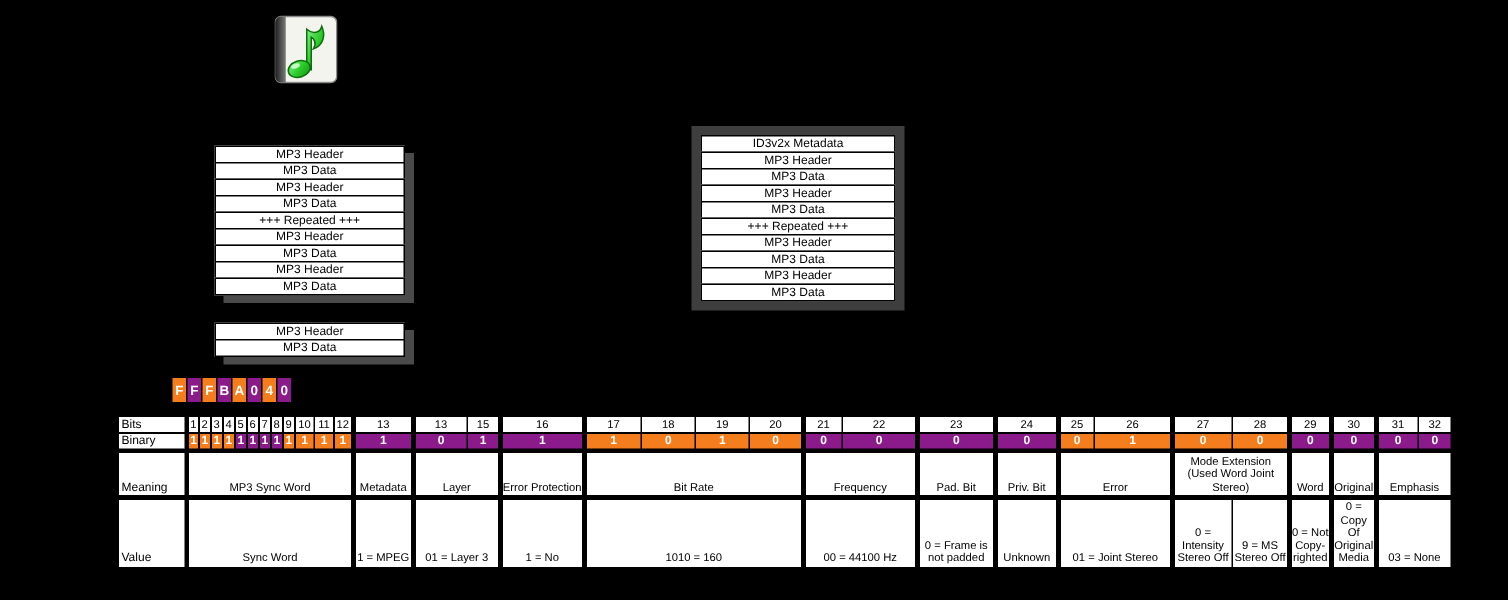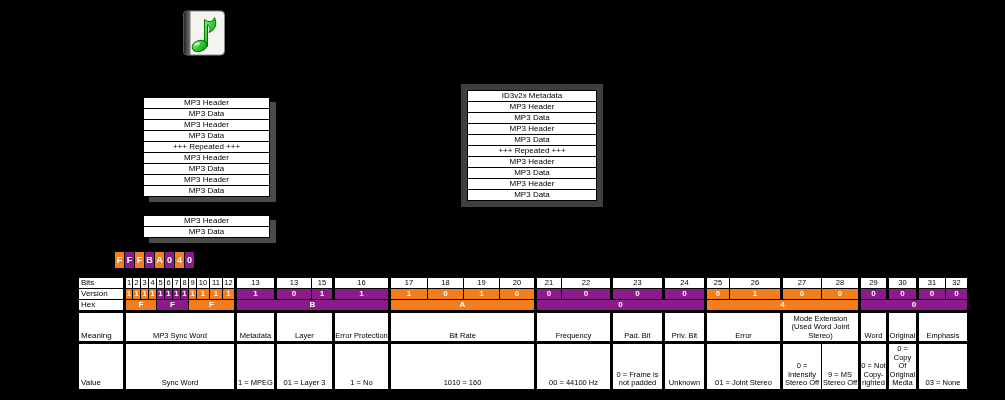--- a/index.html
+++ b/index.html
@@ -180,21 +180,21 @@
           <td class="thickL">25</td>
           <td>26</td>
           <td class="thickL">27</td>
           <td>28</td>
           <td class="thickL">29</td>
           <td class="thickL">30</td>
           <td class="thickL">31</td>
           <td>32</td>
         </tr>
         <tr class="r-binary">
-          <td class="rowlabel">Version</td>
+          <td class="rowlabel">Binary</td>
           <td class="thickL" style="background: rgb(244, 125, 30);">1</td>
           <td style="background: rgb(244, 125, 30);">1</td>
           <td style="background: rgb(244, 125, 30);">1</td>
           <td style="background: rgb(244, 125, 30);">1</td>
           <td style="background: rgb(139, 26, 139);">1</td>
           <td style="background: rgb(139, 26, 139);">1</td>
           <td style="background: rgb(139, 26, 139);">1</td>
           <td style="background: rgb(139, 26, 139);">1</td>
           <td style="background: rgb(244, 125, 30);">1</td>
           <td style="background: rgb(244, 125, 30);">1</td>
@@ -213,31 +213,20 @@
           <td class="thickL" style="background: rgb(139, 26, 139);">0</td>
           <td class="thickL" style="background: rgb(139, 26, 139);">0</td>
           <td class="thickL" style="background: rgb(244, 125, 30);">0</td>
           <td style="background: rgb(244, 125, 30);">1</td>
           <td class="thickL" style="background: rgb(244, 125, 30);">0</td>
           <td style="background: rgb(244, 125, 30);">0</td>
           <td class="thickL" style="background: rgb(139, 26, 139);">0</td>
           <td class="thickL" style="background: rgb(139, 26, 139);">0</td>
           <td class="thickL" style="background: rgb(139, 26, 139);">0</td>
           <td style="background: rgb(139, 26, 139);">0</td>
-        </tr>
-        <tr class="r-hex">
-          <td class="rowlabel">Hex</td>
-          <td colspan="4" class="thickL" style="background: rgb(244, 125, 30);">F</td>
-          <td colspan="4" style="background: rgb(139, 26, 139);">F</td>
-          <td colspan="4" style="background: rgb(244, 125, 30);">F</td>
-          <td colspan="4" class="thickL" style="background: rgb(139, 26, 139);">B</td>
-          <td colspan="4" class="thickL" style="background: rgb(244, 125, 30);">A</td>
-          <td colspan="4" class="thickL" style="background: rgb(139, 26, 139);">0</td>
-          <td colspan="4" class="thickL" style="background: rgb(244, 125, 30);">4</td>
-          <td colspan="4" class="thickL" style="background: rgb(139, 26, 139);">0</td>
         </tr>
         <tr class="r-meaning">
           <td class="rowlabel">Meaning</td>
           <td colspan="12" class="thickL">MP3 Sync Word</td>
           <td colspan="1" class="thickL">Metadata</td>
           <td colspan="2" class="thickL">Layer</td>
           <td colspan="1" class="thickL">Error Protection</td>
           <td colspan="4" class="thickL">Bit Rate</td>
           <td colspan="2" class="thickL">Frequency</td>
           <td colspan="1" class="thickL">Pad. Bit</td>

